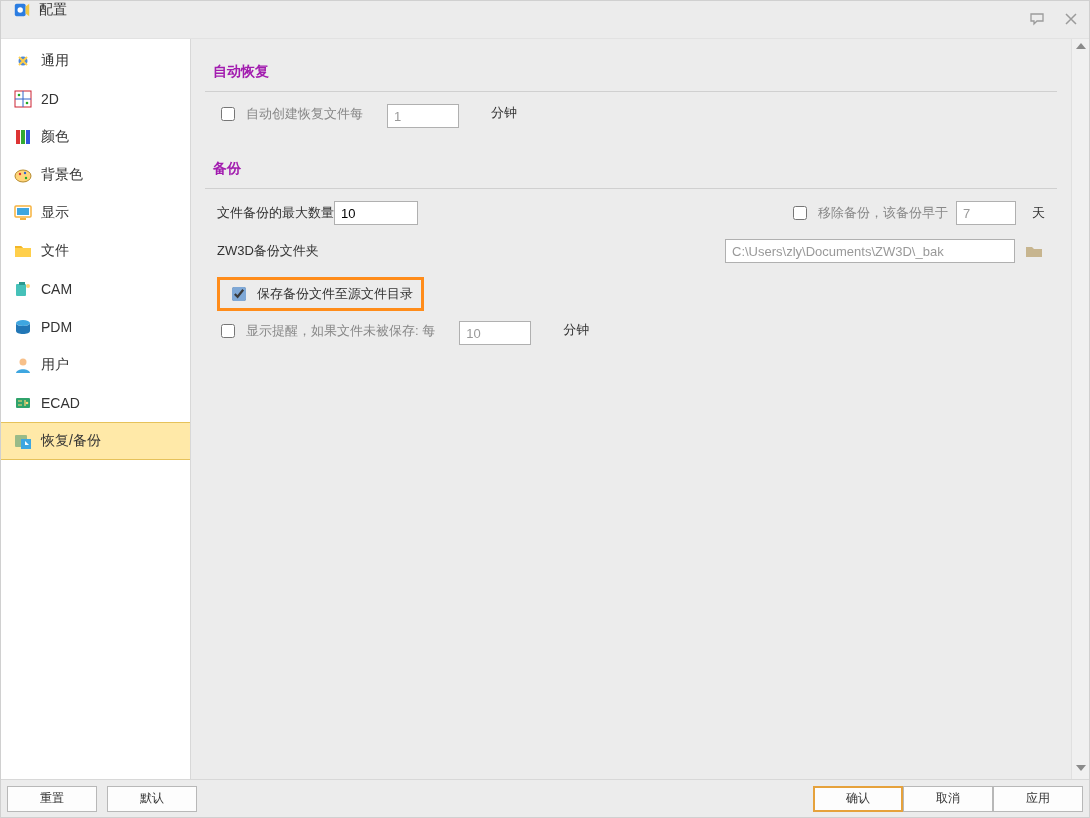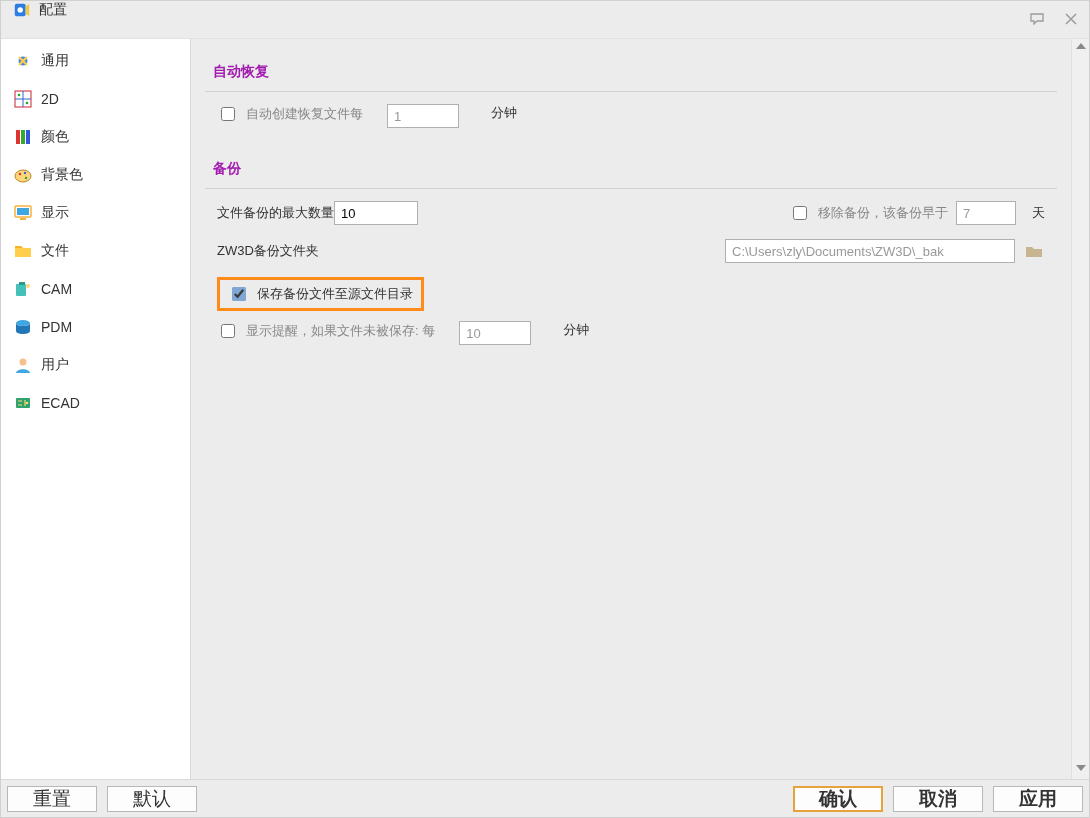--- a/index.html
+++ b/index.html
@@ -51,22 +51,22 @@
 
   .highlight-box { border:3px solid #ff8c1a; padding:4px 8px; display:inline-flex; align-items:center; gap:8px; }
 
   .folder-btn { width:22px; height:18px; display:flex; align-items:center; justify-content:center; color:#c7b58f; }
   .folder-btn svg { width:18px; height:14px; }
 
   
   .footer { position:absolute; left:0; right:0; bottom:0; height:38px; background:#ececec; border-top:1px solid #d8d8d8; display:flex; align-items:center; padding:0 6px; }
   .footer .left-btns { display:flex; gap:10px; }
   .footer .spacer { flex:1; }
-  .footer .right-btns { display:flex; gap:10px;font-weight:bold; }
-  .btn { width:90px; height:26px; border:1px solid #b8b8b8; background:#fdfdfd; font-size:19px; display:flex; align-items:center; justify-content:center; cursor:default; }
+  .footer .right-btns { display:flex; gap:0; }
+  .btn { width:90px; height:26px; border:1px solid #b8b8b8; background:#fdfdfd; font-size:12px; display:flex; align-items:center; justify-content:center; cursor:default; }
   .btn.primary { border:2px solid #e6a23c; }
 </style>
 </head>
 <body>
 
 <div class="window">
 
   <div class="titlebar">
     <span class="app-icon">
       <svg viewBox="0 0 20 20">
@@ -164,20 +164,28 @@
         <span class="sb-label">用户</span>
       </div>
       <div class="sb-item">
         <span class="sb-icon"><svg viewBox="0 0 20 20">
               <rect x="3" y="5" width="14" height="10" rx="1" fill="#2fa36b"></rect>
               <path stroke="#ffd57a" d="M5 8h4M5 12h4M12 7v6" stroke-width="1.2"></path>
               <circle cx="14" cy="10" r="1.3" fill="#ffd57a"></circle>
             </svg></span>
         <span class="sb-label">ECAD</span>
       </div>
+      <div class="sb-item selected">
+        <span class="sb-icon"><svg viewBox="0 0 20 20">
+              <rect x="2" y="4" width="12" height="12" rx="1" fill="#9b8"></rect>
+              <path fill="#3ea6e0" d="M8 8h10v10H8z"></path>
+              <path fill="#fff" d="M12 10l4 4-4 0z"></path>
+            </svg></span>
+        <span class="sb-label">恢复/备份</span>
+      </div>
     </div>
 
     <div class="content-area">
       <div class="scrollbar">
         <div class="scroll-thumb">
             <svg viewBox="0 0 14 14">
               <path fill="#8a8a8a" d="M7 4l5 6H2z"></path>
             </svg>
           </div>
         <div class="scroll-thumb" style="bottom:0; top:auto;">

